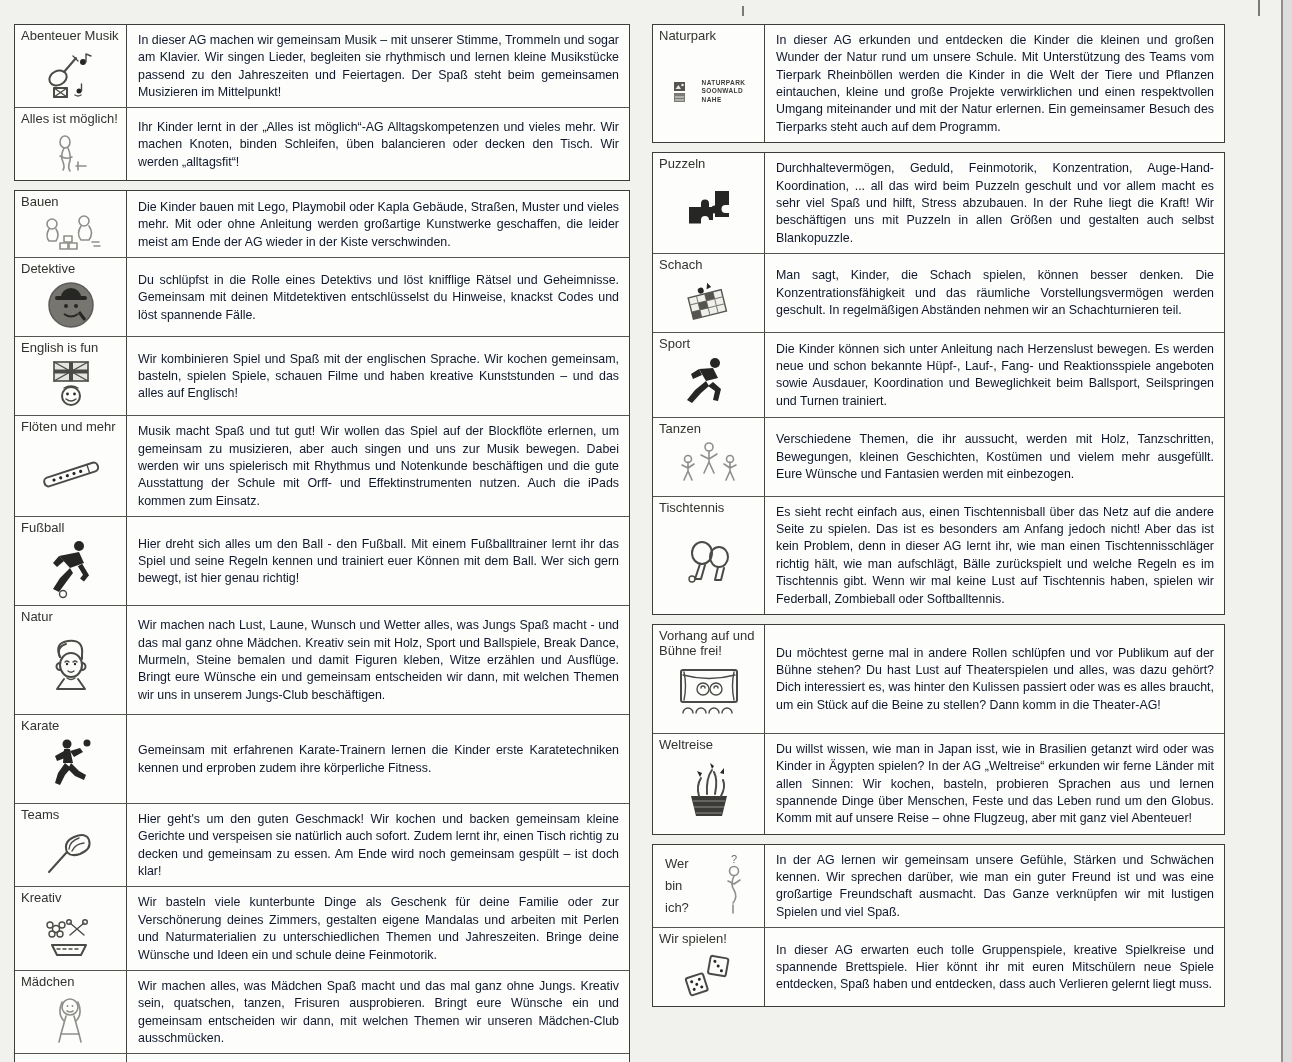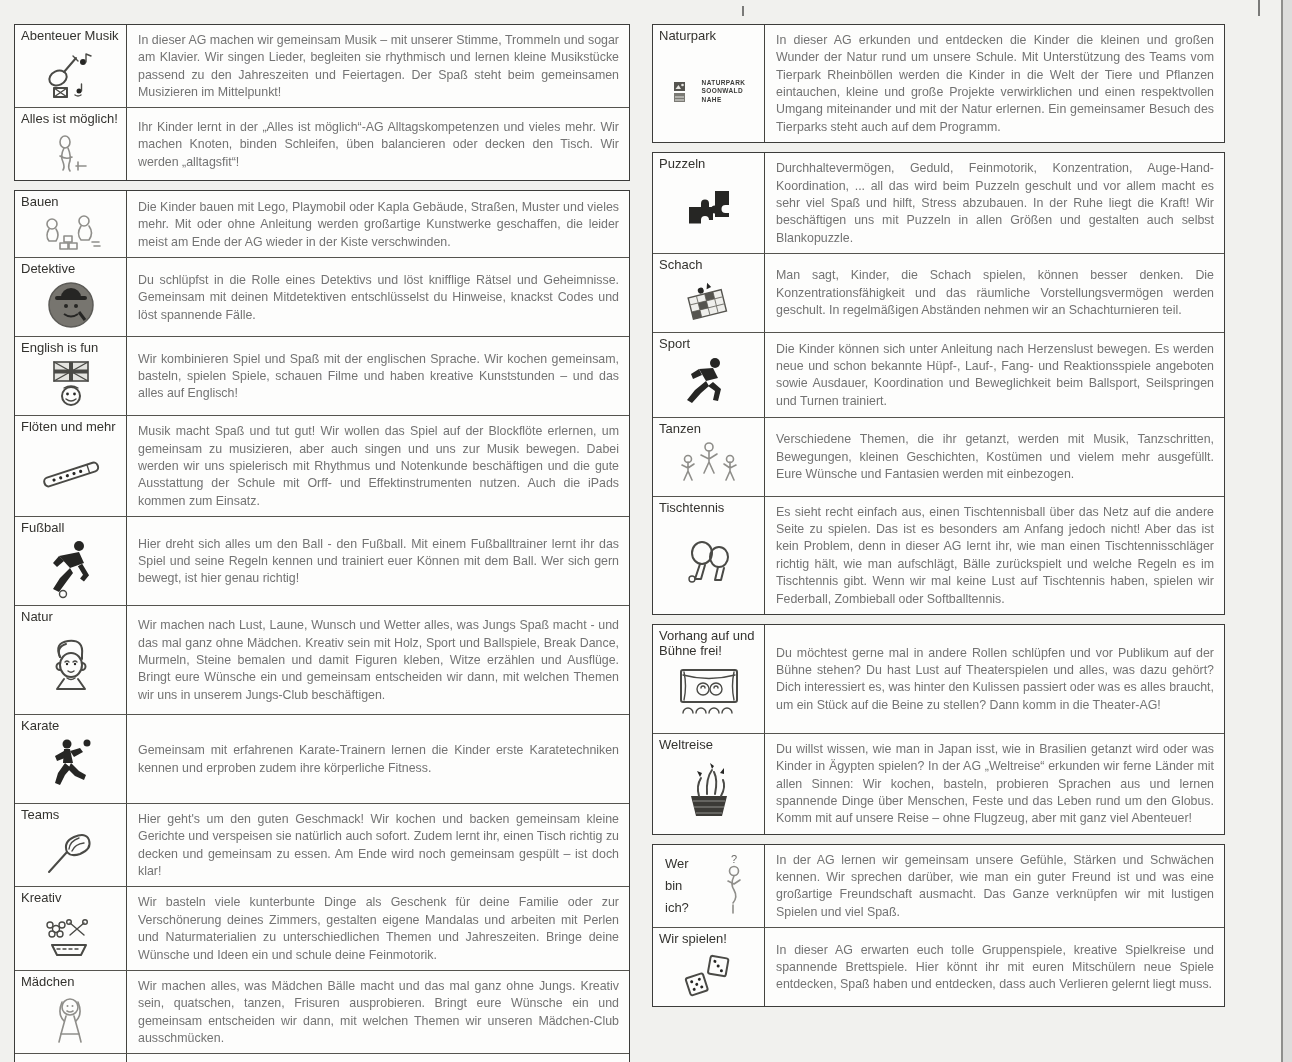--- a/index.html
+++ b/index.html
@@ -27,21 +27,21 @@
     width:112px;flex:0 0 112px;border-right:1.3px solid #45443f;
     padding:4px 5px 5px 6px;display:flex;flex-direction:column;box-sizing:border-box;justify-content:flex-end;
   }
   .title{font-size:13px;line-height:1.15;color:#33322e;}
   .icon-wrap{flex:1;display:flex;align-items:center;justify-content:center;padding-top:2px;}
   .icon-wrap svg{display:block;}
   .cell-desc{
     flex:1;padding:7px 10px 6px 11px;box-sizing:border-box;
     display:flex;align-items:center;
   }
-  .desc{font-size:12.4px;line-height:1.4;text-align:justify;color:#737373;}
+  .desc{font-size:12.4px;line-height:1.4;text-align:justify;color:#0f172a;}
 
   
   [data-row="abenteuer-musik"]{min-height:79px}
   [data-row="alles-ist-moeglich"]{min-height:72px}
   [data-row="bauen"]{min-height:62px}
   [data-row="detektive"]{min-height:64px}
   [data-row="english-is-fun"]{min-height:78px}
   [data-row="floeten-und-mehr"]{min-height:95px}
   [data-row="fussball"]{min-height:77px}
   [data-row="jungs"]{min-height:108px}
@@ -320,21 +320,21 @@
               <path class="lt" d="M16 10 q-5 12 2 19 M32 10 q5 12 -2 19"></path>
               <circle cx="21.5" cy="14" r="1" fill="#8f8e8a"></circle>
               <circle cx="26.5" cy="14" r="1" fill="#8f8e8a"></circle>
               <path class="lt" d="M21 19 q3 2 6 0"></path>
               <path class="lt" d="M20 24 l-5 18 h18 l-5 -18"></path>
               <path class="lt" d="M15 42 l-2 8 M33 42 l2 8"></path>
             </svg>
           </div>
     </div>
     <div class="cell-desc">
-      <div class="desc">Wir machen alles, was Mädchen Bälle macht und das mal ganz ohne Jungs. Kreativ sein, quatschen, tanzen, Frisuren ausprobieren. Bringt eure Wünsche ein und gemeinsam entscheiden wir dann, mit welchen Themen wir unseren Mädchen-Club ausschmücken.</div>
+      <div class="desc">Wir machen alles, was Mädchen Spaß macht und das mal ganz ohne Jungs. Kreativ sein, quatschen, tanzen, Frisuren ausprobieren. Bringt eure Wünsche ein und gemeinsam entscheiden wir dann, mit welchen Themen wir unseren Mädchen-Club ausschmücken.</div>
     </div>
   </div>
 
   <div class="row" data-row="nadel-und-faden">
     <div class="cell-label">
       <div class="title">Nadel und Faden</div>
 
     </div>
     <div class="cell-desc">
       
@@ -431,21 +431,21 @@
               <circle class="lt" cx="33" cy="8" r="4"></circle>
               <path class="lt" d="M33 12 v11 M25 16 l8 4 8 -5 M33 23 l-5 11 M33 23 l5 11"></path>
               <circle class="lt" cx="12" cy="20" r="3.5"></circle>
               <path class="lt" d="M12 23 v9 M6 26 l6 3 6 -4 M12 32 l-4 9 M12 32 l4 9"></path>
               <circle class="lt" cx="54" cy="20" r="3.5"></circle>
               <path class="lt" d="M54 23 v9 M48 25 l6 4 6 -3 M54 32 l-4 9 M54 32 l4 9"></path>
             </svg>
           </div>
     </div>
     <div class="cell-desc">
-      <div class="desc">Verschiedene Themen, die ihr getanzt, werden mit Musik, Tanzschritten, Bewegungen, kleinen Geschichten, Kostümen und vielem mehr ausgefüllt. Eure Wünsche und Fantasien werden mit einbezogen.</div>
+      <div class="desc">Verschiedene Themen, die ihr aussucht, werden mit Holz, Tanzschritten, Bewegungen, kleinen Geschichten, Kostümen und vielem mehr ausgefüllt. Eure Wünsche und Fantasien werden mit einbezogen.</div>
     </div>
   </div>
 
   <div class="row" data-row="tischtennis">
     <div class="cell-label">
       <div class="title">Tischtennis</div>
       <div class="icon-wrap">
             <svg width="54" height="56" viewBox="0 0 54 56">
               <ellipse class="sk" cx="20" cy="18" rx="10" ry="11"></ellipse>
               <path class="sk" d="M18 29 l-5 15 h6 l4 -14"></path>

